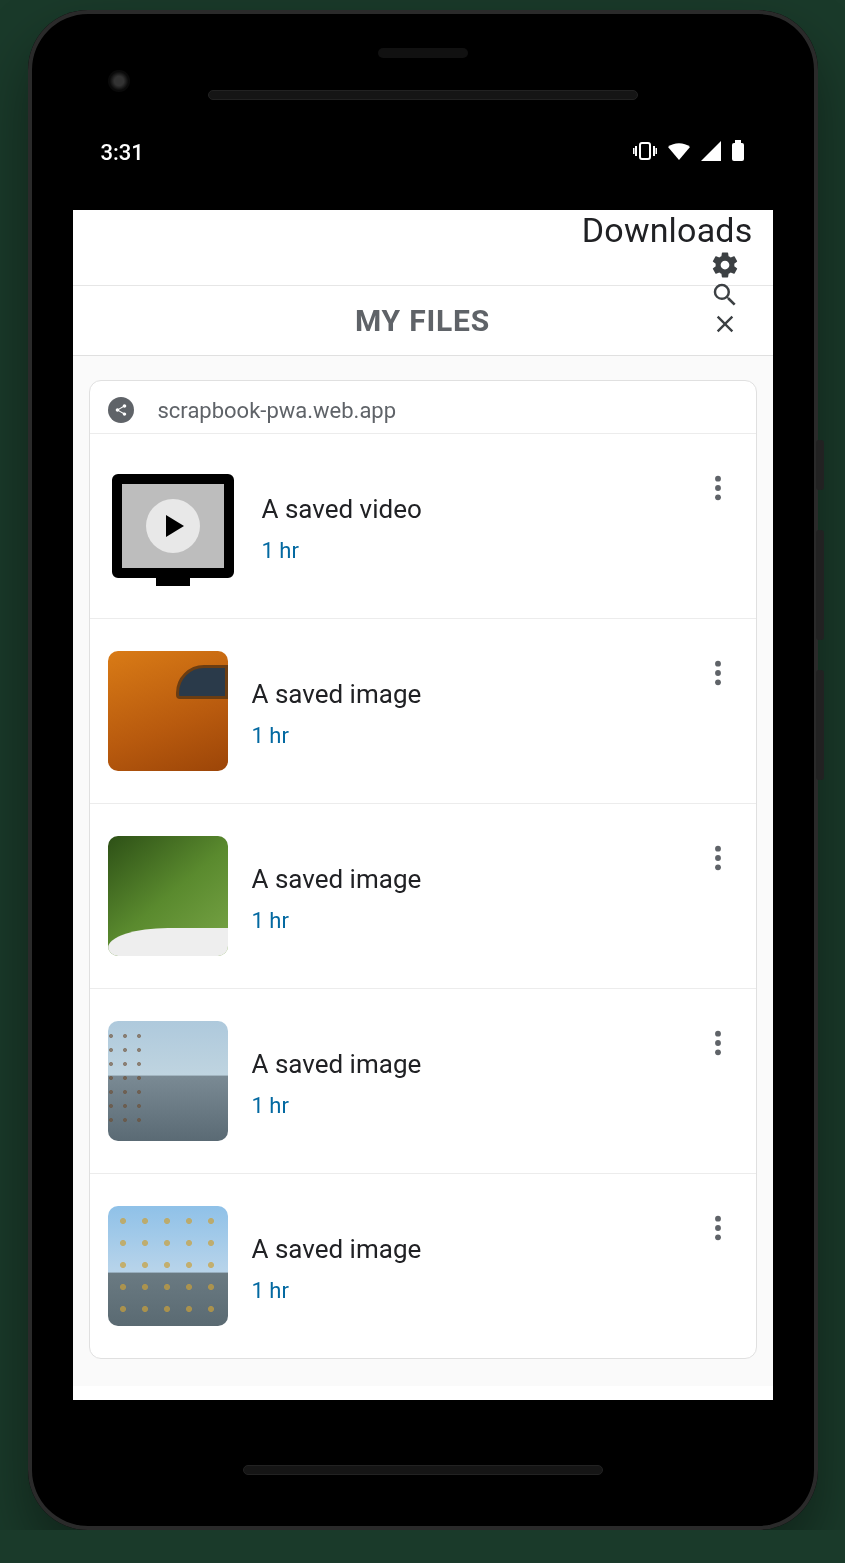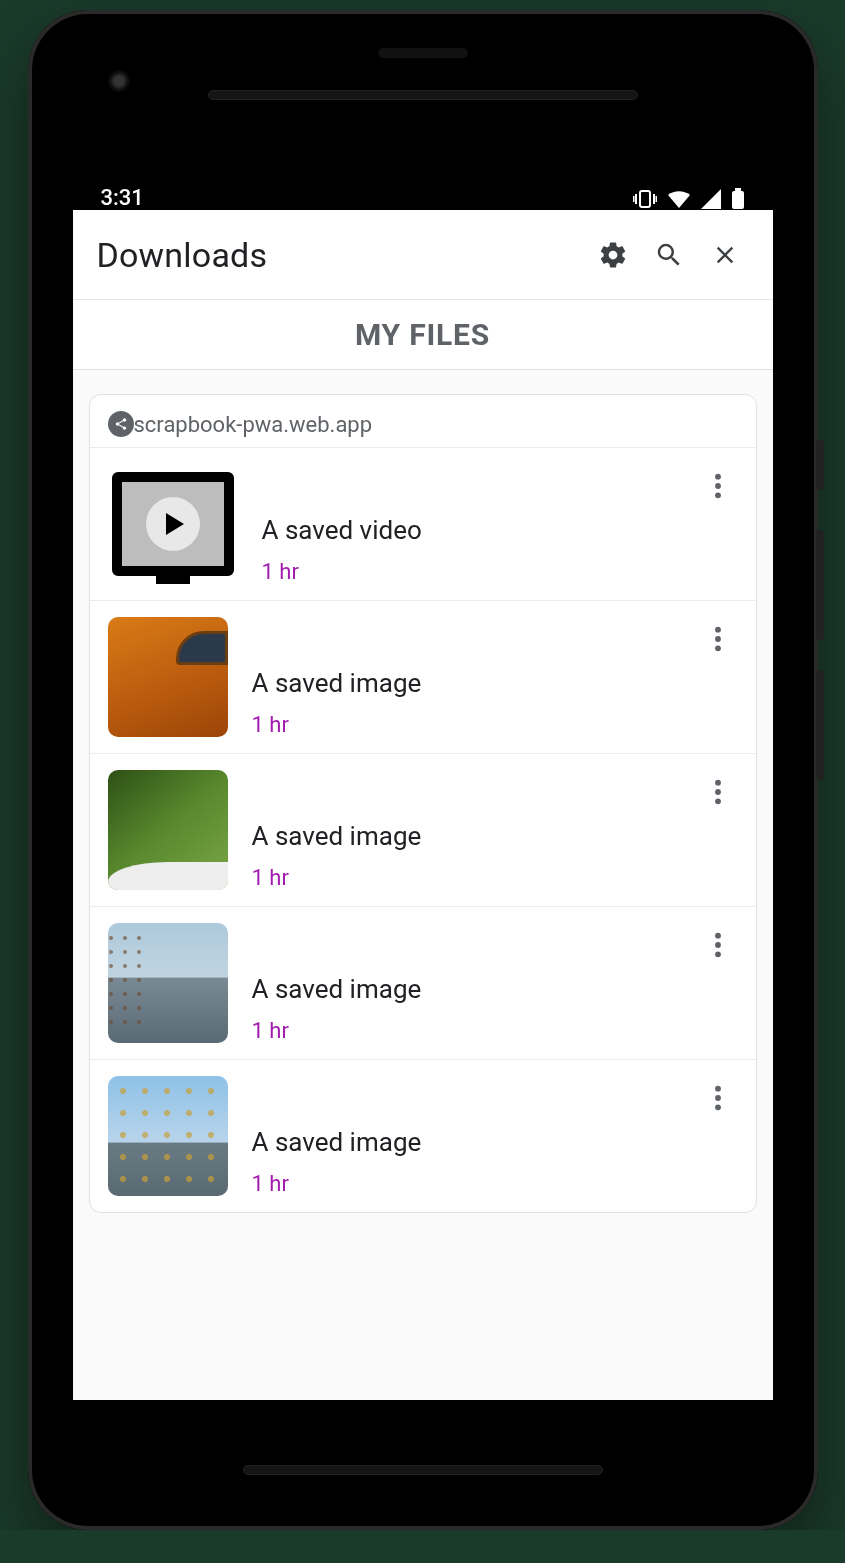--- a/index.html
+++ b/index.html
@@ -61,35 +61,36 @@
     position: absolute;
     top: 130px; left: 45px; right: 45px; bottom: 130px;
     background: #fff;
     overflow: hidden;
   }
   .statusbar {
     height: 70px;
     background: #000;
     color: #fff;
     display: flex;
-    align-items: flex-end;
+    align-items: flex-start;
     justify-content: space-between;
     padding: 0 28px;
     font-size: 22px;
     font-weight: 500;
   }
   .status-icons { display: flex; align-items: center; gap: 10px; }
   .status-icons svg { display: block; }
 
   .appbar {
-    height: 90px;
-    display: flex;
-    align-items: center;
+    height: 76px;
+    display: flex;
+    align-items: flex-end;
     padding: 0 20px 0 24px;
     border-bottom: 1px solid #e6e6e6;
+    flex-direction: column;
   }
   .appbar-title {
     flex: 1;
     font-size: 34px;
     color: #202124;
     font-weight: 400;
     letter-spacing: 0.2px;
   }
   .icon-btn {
     width: 56px; height: 56px;
@@ -134,36 +135,36 @@
   }
   .card {
     background: #fff;
     border: 1px solid #e0e0e0;
     border-radius: 12px;
     overflow: hidden;
   }
   .card-header {
     display: flex;
     align-items: flex-end;
-    gap: 0;
+    gap: 24px;
     padding: 16px 18px 10px 18px;
     color: #5f6368;
     font-size: 22px;
   }
   .share-circ {
     width: 26px; height: 26px;
     background: #5f6368; border-radius: 50%;
     display: flex; align-items: center; justify-content: center;
   }
   .share-circ svg { fill: #fff; width: 14px; height: 14px; }
 
   .item {
     display: flex;
-    align-items: flex-end;
-    padding: 16px 18px;
+    align-items: center;
+    padding: 32px 18px;
     gap: 24px;
     border-top: 1px solid #ececec;
   }
   .item:first-of-type { border-top: none; }
   .thumb {
     width: 120px; height: 120px;
     border-radius: 10px;
     flex-shrink: 0;
     display: flex; align-items: center; justify-content: center;
     overflow: hidden;
@@ -204,21 +205,21 @@
   }
   .thumb.img2 { background: linear-gradient(140deg,#2d5016 0%, #5a8a2e 50%, #7aa648 100%); position:relative; }
   .thumb.img2::before { content:""; position:absolute; bottom:0; left:0; right:0; height:28px; background:#eee; border-top-left-radius:50% 20px; }
   .thumb.img3 { background: linear-gradient(#aec9dc 0%, #bfd4e0 45%, #7a8a94 46%, #5a6a74 100%); position:relative; }
   .thumb.img3::before { content:""; position:absolute; left:-4px; top:8px; width:40px; height:100px; background: radial-gradient(circle, #6b4a2e 20%, transparent 22%) 0 0/14px 14px; opacity:0.6; }
   .thumb.img4 { background: linear-gradient(#8fc1e8 0%, #b8d4ea 55%, #6a7a82 56%, #5a6a72 100%); position:relative; }
   .thumb.img4::before { content:""; position:absolute; inset:0; background: radial-gradient(circle,#c9a03a 18%,transparent 20%) 4px 4px/22px 22px; opacity:0.7; }
 
   .item-text { flex: 1; padding-top: 4px; }
   .item-title { font-size: 26px; color: #202124; margin-bottom: 14px; }
-  .item-time  { font-size: 22px; color: #a21caf; }
+  .item-time  { font-size: 22px; color: #0369a1; }
   .more-vert {
     width: 40px; height: 40px;
     display: flex; align-items: center; justify-content: center;
     cursor: pointer;
     align-self: flex-start;
     margin-top: 2px;
   }
   .more-vert svg { fill: #5f6368; }
 </style>
 </head>

